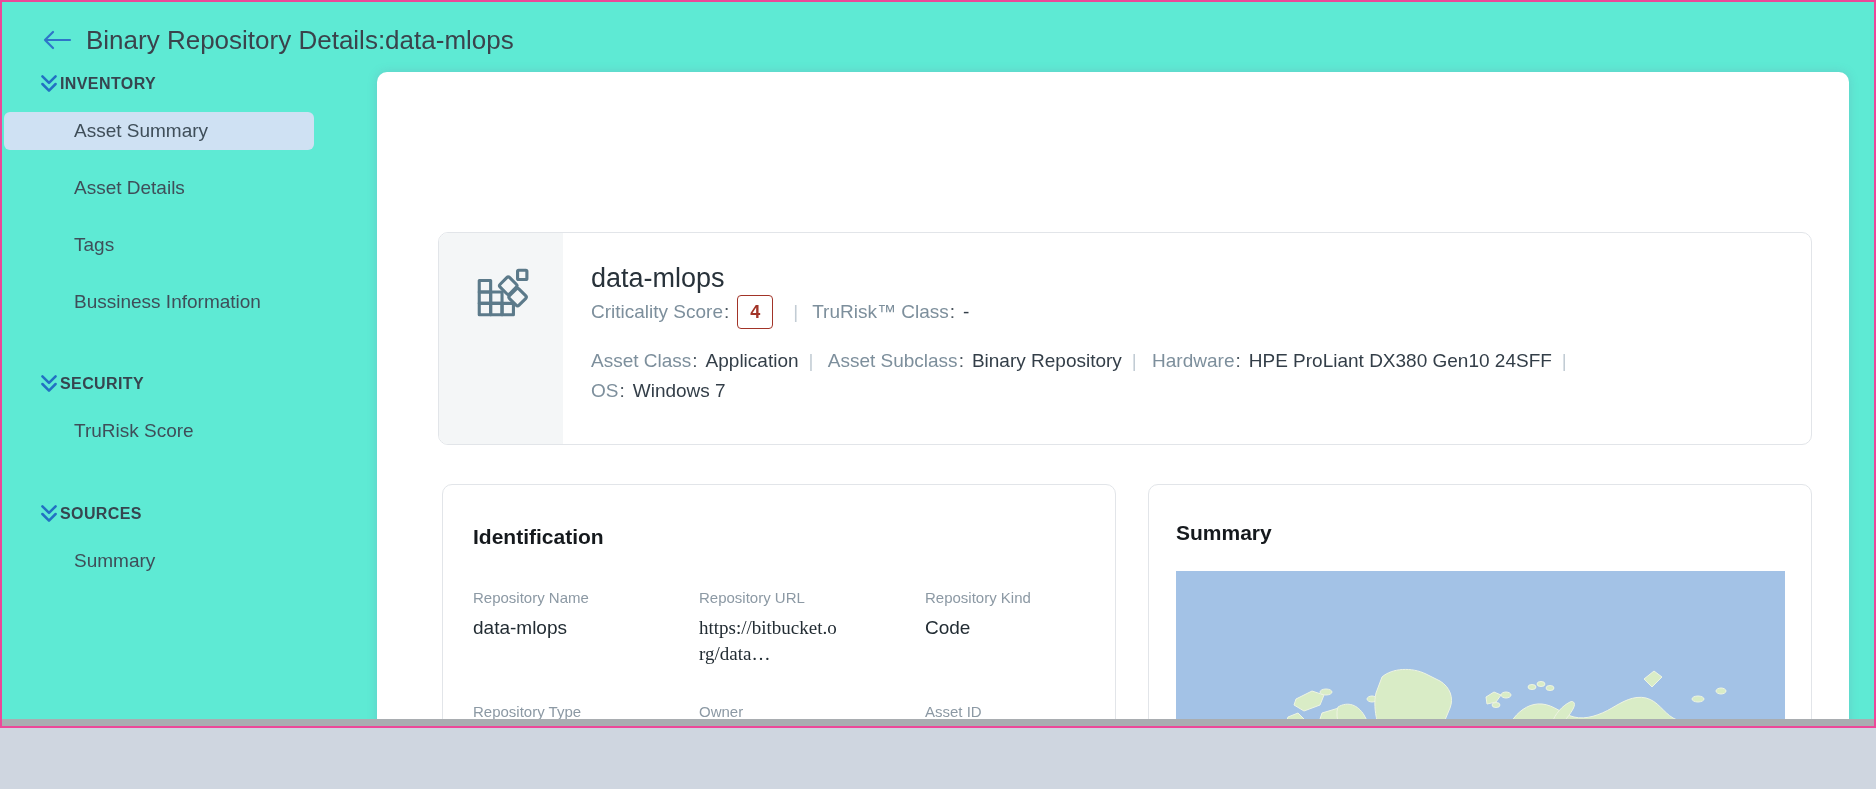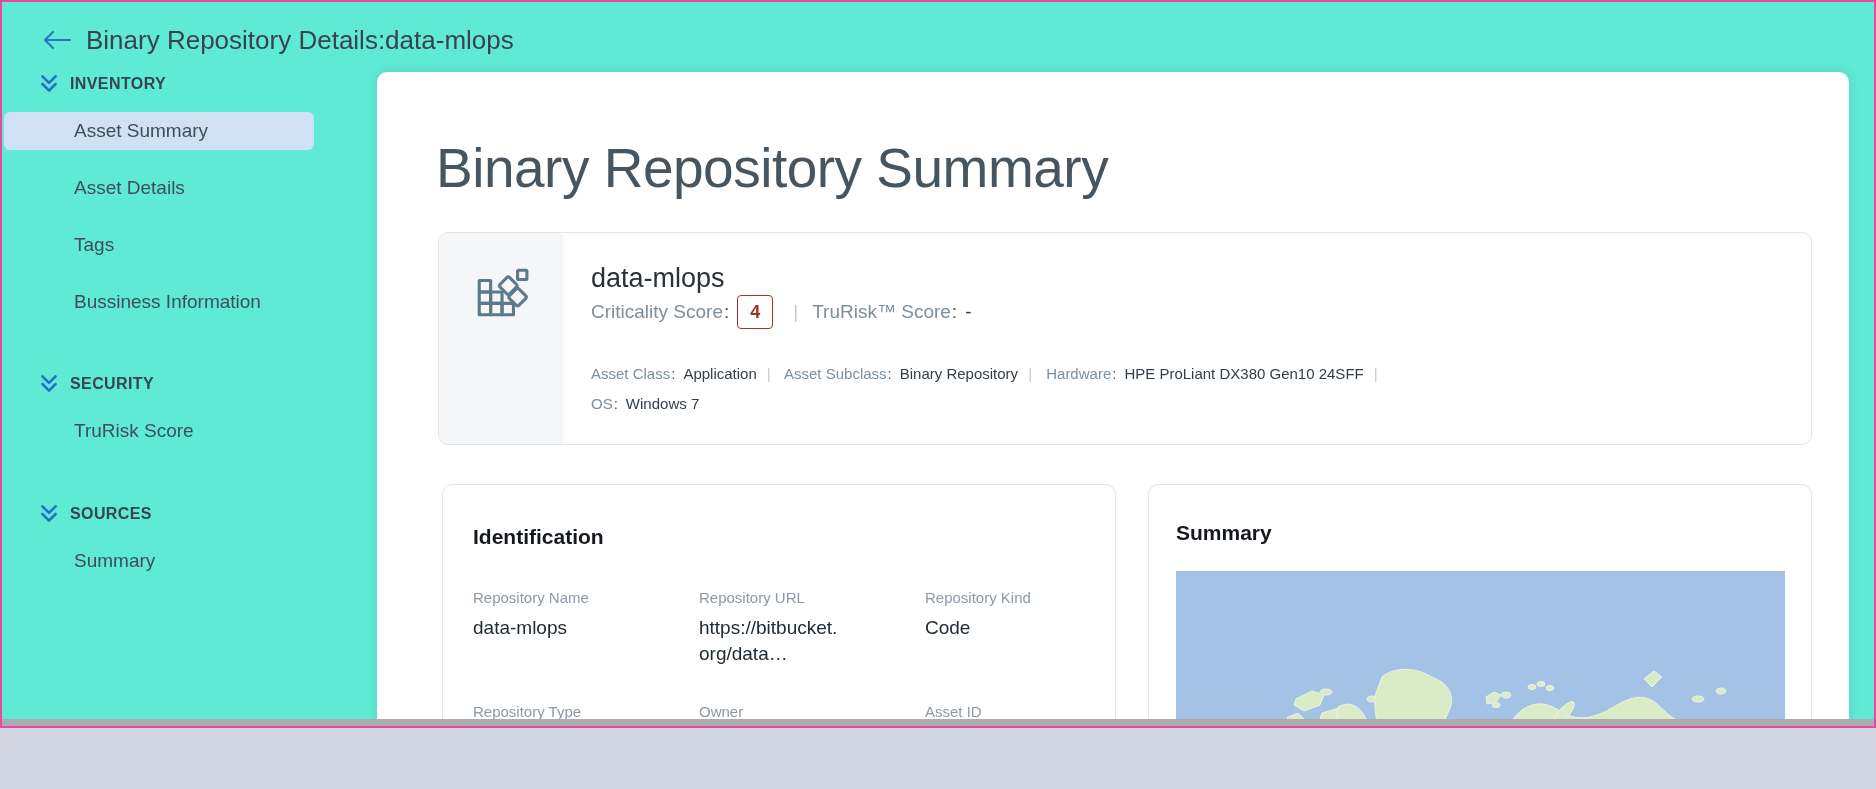--- a/index.html
+++ b/index.html
@@ -14,21 +14,21 @@
 
   
   .titlebar{position:absolute;left:0;top:0;width:100%;height:62px;}
   .back-btn{position:absolute;left:38px;top:26px;width:32px;height:24px;cursor:pointer;}
   .titlebar h2{position:absolute;left:84px;top:23px;font-size:26px;font-weight:400;color:#3a434c;}
 
   
   .sidebar{position:absolute;left:0;top:62px;width:375px;bottom:0;}
   .sec{position:absolute;left:0;width:100%;}
   .sec-inventory{top:10px;} .sec-security{top:310px;} .sec-sources{top:440px;}
-  .sec-head{display:flex;align-items:center;gap:10px;padding-left:36px;height:20px;margin-bottom:18px;}
+  .sec-head{display:flex;align-items:center;padding-left:36px;height:20px;margin-bottom:18px;}
   .sec-head .label{font-size:16px;font-weight:bold;color:#36454f;letter-spacing:.4px;}
   .side-item{margin-left:2px;width:310px;height:38px;display:flex;align-items:center;
     padding-left:70px;border-radius:6px;margin-bottom:19px;font-size:19px;color:#3f4e59;cursor:pointer;}
   .side-item.selected{background:var(--sel-bg);margin-top:13px;}
 
   
   .panel{position:absolute;left:375px;top:70px;width:1472px;height:719px;background:#fff;
     border-radius:10px 10px 0 0;box-shadow:0 0 10px rgba(110,130,165,.28);overflow:hidden;}
   .page-title{position:absolute;left:59px;top:64px;font-size:55px;font-weight:300;
     color:#46555f;letter-spacing:-.5px;}
@@ -39,31 +39,31 @@
   .icon-box{width:124px;background:#f4f6f7;flex:none;display:flex;justify-content:center;}
   .icon-box svg{margin-top:32px;}
   .asset-info{padding:30px 0 0 28px;flex:1;}
   .asset-name{font-size:27px;color:#28323a;}
   .score-row{display:flex;align-items:center;font-size:19px;height:36px;}
   .lbl{color:#7d8f9c;} .colon{color:#4a555e;margin:0 8px 0 1px;} .val{color:#333e48;}
   .crit-box{display:inline-flex;align-items:center;justify-content:center;min-width:36px;height:34px;
     border:1.5px solid var(--crit);border-radius:4px;color:var(--crit);font-weight:bold;
     font-size:18px;margin-right:6px;}
   .sep{color:#c2ccd4;padding:0 14px;}
-  .attr-rows{margin-top:29px;font-size:15px;line-height:30px;color:#333e48;}
+  .attr-rows{margin-top:16px;font-size:19px;line-height:30px;color:#333e48;}
   .attr .sep{padding:0 10px;}
 
   
   .ident-card{position:absolute;left:65px;top:412px;width:674px;height:299px;background:#fff;
     border:1px solid #e2e5e9;border-radius:10px;padding:4px 30px;}
   .card-title{font-size:21px;font-weight:bold;color:#15191d;margin-top:36px;}
   .fields{display:grid;grid-template-columns:226px 226px 1fr;row-gap:34px;margin-top:38px;}
   .flabel{font-size:15px;line-height:22px;color:#8c99a4;}
   .fvalue{font-size:19px;line-height:26px;color:#222c33;margin-top:6px;}
-  .field.wrap .fvalue{max-width:140px;word-break:break-all;}
+  .field.wrap .fvalue{max-width:140px;word-break:break-all;font-family:Liberation Serif, serif;}
   .redact{display:none;width:112px;height:24px;background:#d7d7d7;border-radius:2px;
     filter:blur(4px);vertical-align:middle;margin-left:3px;}
   .field.redacted .redact{display:inline-block;}
 
   
   .loc-card{position:absolute;left:771px;top:412px;width:664px;height:390px;background:#fff;
     border:1px solid #e2e5e9;border-radius:10px;padding:0 27px;}
   .map-wrap{margin-top:26px;width:609px;height:250px;overflow:hidden;}
   .ocean{fill:var(--ocean);} .land{fill:var(--land);stroke:#eef4e2;stroke-width:1;}
   .oceanfill{fill:var(--ocean);}
@@ -140,21 +140,20 @@
           <div class="side-item">
             <span>TruRisk Score</span>
           </div>
         </div>
     </div>
 
   </aside>
 
   <main class="panel">
 
-    <h1 class="page-title">Binary Repository Summary</h1>
 
     <section class="asset-card">
       <div class="icon-box">
         <svg width="58" height="58" viewBox="0 0 56 56">
           <g fill="none" stroke="#5c7a8a" stroke-width="3" stroke-linejoin="round">
             <rect x="7" y="15" width="11" height="11"></rect>
             <rect x="7" y="26" width="11" height="11"></rect>
             <rect x="7" y="37" width="11" height="11"></rect>
             <rect x="18" y="26" width="11" height="11"></rect>
             <rect x="18" y="37" width="11" height="11"></rect>
@@ -165,21 +164,21 @@
           </g>
         </svg>
       </div>
       <div class="asset-info">
         <div class="asset-name">data-mlops</div>
         <div class="score-row">
           <span class="lbl">Criticality Score</span>
             <span class="colon">:</span>
           <span class="crit-box">4</span>
           <span class="sep">|</span>
-          <span class="lbl">TruRisk™ Score</span>
+          <span class="lbl">TruRisk™ Class</span>
             <span class="colon">:</span>
           <span class="val">-</span>
         </div>
         <div class="attr-rows">
           <div>
             
           
               <span class="attr"><span class="lbl">Asset Class</span><span class="colon">:</span><span class="val">Application</span><span class="sep">|</span></span>
             
               <span class="attr"><span class="lbl">Asset Subclass</span><span class="colon">:</span><span class="val">Binary Repository</span><span class="sep">|</span></span>

